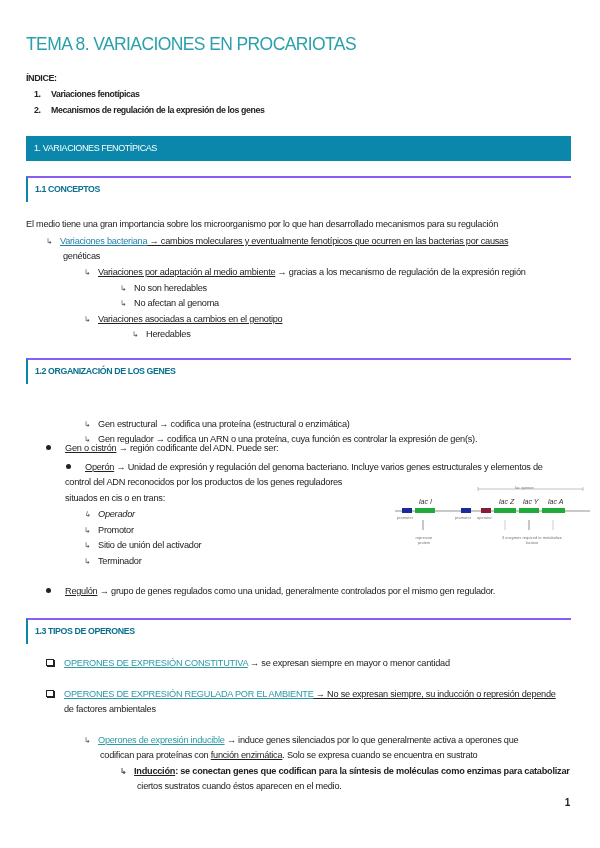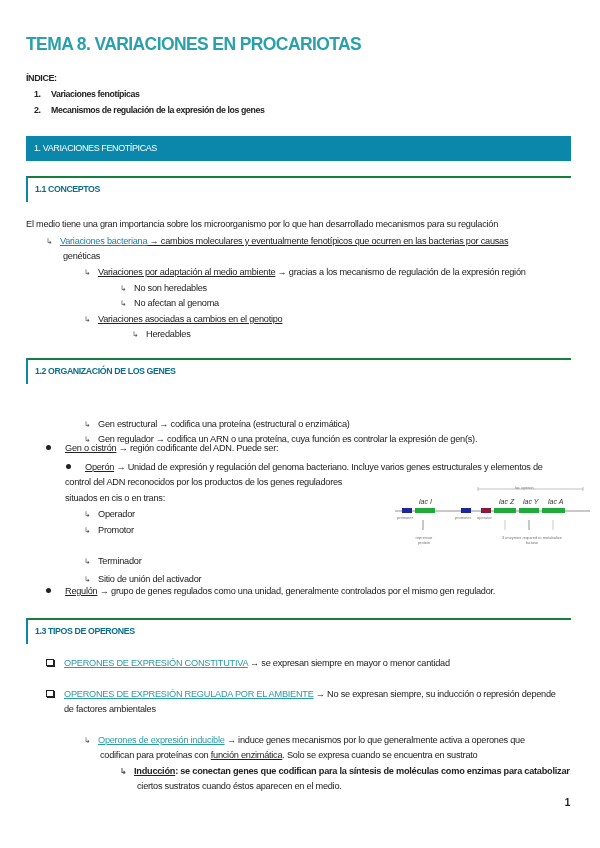--- a/index.html
+++ b/index.html
@@ -1,24 +1,24 @@
 <!DOCTYPE html>
 <html><head>
 <meta charset="utf-8">
 <style>
   * { box-sizing: border-box; margin: 0; padding: 0; }
   html, body { width: 600px; height: 848px; background: #ffffff; overflow: hidden; }
   body { font-family: "Liberation Sans", sans-serif; color: #222; position: relative; font-size: 9.2px; letter-spacing: -0.25px; }
   .abs { position: absolute; white-space: nowrap; }
-  .title { left: 26px; top: 34px; font-size: 17.5px; color: #2aa1aa; letter-spacing: -0.6px; font-weight: bold; }
+  .title { left: 26px; top: 34px; font-size: 17.5px; color: #2aa1aa; letter-spacing: -0.6px; font-weight: normal; }
   .indice-label { left: 26px; top: 73px; font-size: 9px; font-weight: bold; letter-spacing: -0.4px; }
   .indice-item { font-weight: bold; font-size: 8.8px; letter-spacing: -0.4px; }
   .indice-item .num { display: inline-block; width: 17px; }
   .h1bar { left: 26px; top: 136px; width: 545px; height: 25px; background: #0a87ab; color: #fff; font-size: 9px; padding: 7px 0 0 8px; letter-spacing: -0.4px; }
-  .h2box { left: 26px; width: 545px; height: 26px; border-top: 2px solid #15803d; border-left: 2px solid #0a87ab; color: #0a6f8f; font-weight: bold; font-size: 8.8px; padding: 6px 0 0 7px; letter-spacing: -0.4px; }
+  .h2box { left: 26px; width: 545px; height: 26px; border-top: 2px solid #8b5cf6; border-left: 2px solid #0a87ab; color: #0a6f8f; font-weight: bold; font-size: 8.8px; padding: 6px 0 0 7px; letter-spacing: -0.4px; }
   .hook { display: inline-block; width: 14px; color: #555; font-size: 8px; }
   .u { text-decoration: underline; }
   .link { color: #2a9aa5; text-decoration: underline; }
   .link-blue { color: #1e7fa6; text-decoration: underline; }
   .bullet { display: inline-block; width: 5px; height: 5px; border-radius: 50%; background: #222; margin-right: 14px; vertical-align: middle; position: relative; top: -1px; }
   .checkbox { display: inline-block; width: 8px; height: 7px; border: 1.2px solid #222; margin-right: 10px; vertical-align: middle; position: relative; top: -1px; box-shadow: 1px 1px 0 #222; }
   .page-num { right: 30px; top: 797px; font-size: 10px; font-weight: bold; }
   .diagram { left: 395px; top: 483px; width: 195px; height: 75px; }
   .small { font-size: 4px; color: #777; letter-spacing: 0; }
   .gene-label { font-size: 7px; font-style: italic; color: #333; letter-spacing: 0; }
@@ -73,27 +73,27 @@
 </div>
 <div class="abs" style="left:84px; top:434px;">
   <span class="hook">↳</span><span>Gen regulador → codifica un ARN o una proteína, cuya función es controlar la expresión de gen(s).</span>
 </div>
 
 <div class="abs" style="left:46px; top:462px;padding-left:20px;">
   <span class="bullet"></span><span class="u">Operón</span><span> → Unidad de expresión y regulación del genoma bacteriano. Incluye varios genes estructurales y elementos de</span>
 </div>
 <div class="abs" style="left:65px; top:477px;">control del ADN reconocidos por los productos de los genes reguladores</div>
 <div class="abs" style="left:65px; top:493px;">situados en cis o en trans:</div>
-<div class="abs" style="left:84px; top:509px;">
+<div class="abs" style="left:84px; top:509px;font-style:italic;">
   <span class="hook">↳</span><span>Operador</span>
 </div>
 <div class="abs" style="left:84px; top:525px;">
   <span class="hook">↳</span><span>Promotor</span>
 </div>
-<div class="abs" style="left:84px; top:540px;margin-top:34px;">
+<div class="abs" style="left:84px; top:540px;">
   <span class="hook">↳</span><span>Sitio de unión del activador</span>
 </div>
 <div class="abs" style="left:84px; top:556px;">
   <span class="hook">↳</span><span>Terminador</span>
 </div>
 
 <div class="abs diagram">
   <svg width="195" height="75" viewBox="0 0 195 75">
     <line x1="83" y1="6" x2="188" y2="6" stroke="#999" stroke-width="0.6"></line>
     <line x1="83" y1="4" x2="83" y2="8" stroke="#999" stroke-width="0.6"></line>
@@ -126,27 +126,27 @@
 <div class="abs" style="left:46px; top:586px;">
   <span class="bullet"></span><span class="u">Regulón</span><span> → grupo de genes regulados como una unidad, generalmente controlados por el mismo gen regulador.</span>
 </div>
 
 <div class="abs h2box" style="top:618px;">1.3 TIPOS DE OPERONES</div>
 
 <div class="abs" style="left:46px; top:658px;text-align:right;">
   <span class="checkbox"></span><span class="link">OPERONES DE EXPRESIÓN CONSTITUTIVA</span><span> → se expresan siempre en mayor o menor cantidad</span>
 </div>
 
-<div class="abs" style="left:46px; top:689px;">
+<div class="abs" style="left:46px; top:689px;text-decoration:underline;">
   <span class="checkbox"></span><span class="link">OPERONES DE EXPRESIÓN REGULADA POR EL AMBIENTE</span><span> → No se expresan siempre, su inducción o represión depende</span>
 </div>
 <div class="abs" style="left:64px; top:704px;">de factores ambientales</div>
 
 <div class="abs" style="left:84px; top:735px;">
-  <span class="hook">↳</span><span class="link">Operones de expresión inducible</span><span> → induce genes mecanismos por lo que generalmente activa a operones que</span>
+  <span class="hook">↳</span><span class="link">Operones de expresión inducible</span><span> → induce genes silenciados por lo que generalmente activa a operones que</span>
 </div>
 <div class="abs" style="left:100px; top:750px;">
   <span>codifican para proteínas con </span><span class="u">función enzimática</span><span>. Solo se expresa cuando se encuentra en sustrato</span>
 </div>
 <div class="abs" style="left:120px; top:766px;font-weight:bold;">
   <span class="hook">↳</span><span class="u">Inducción</span><span>: se conectan genes que codifican para la síntesis de moléculas como enzimas para catabolizar</span>
 </div>
 <div class="abs" style="left:137px; top:781px;">ciertos sustratos cuando éstos aparecen en el medio.</div>
 
 <div class="abs page-num">1</div>

